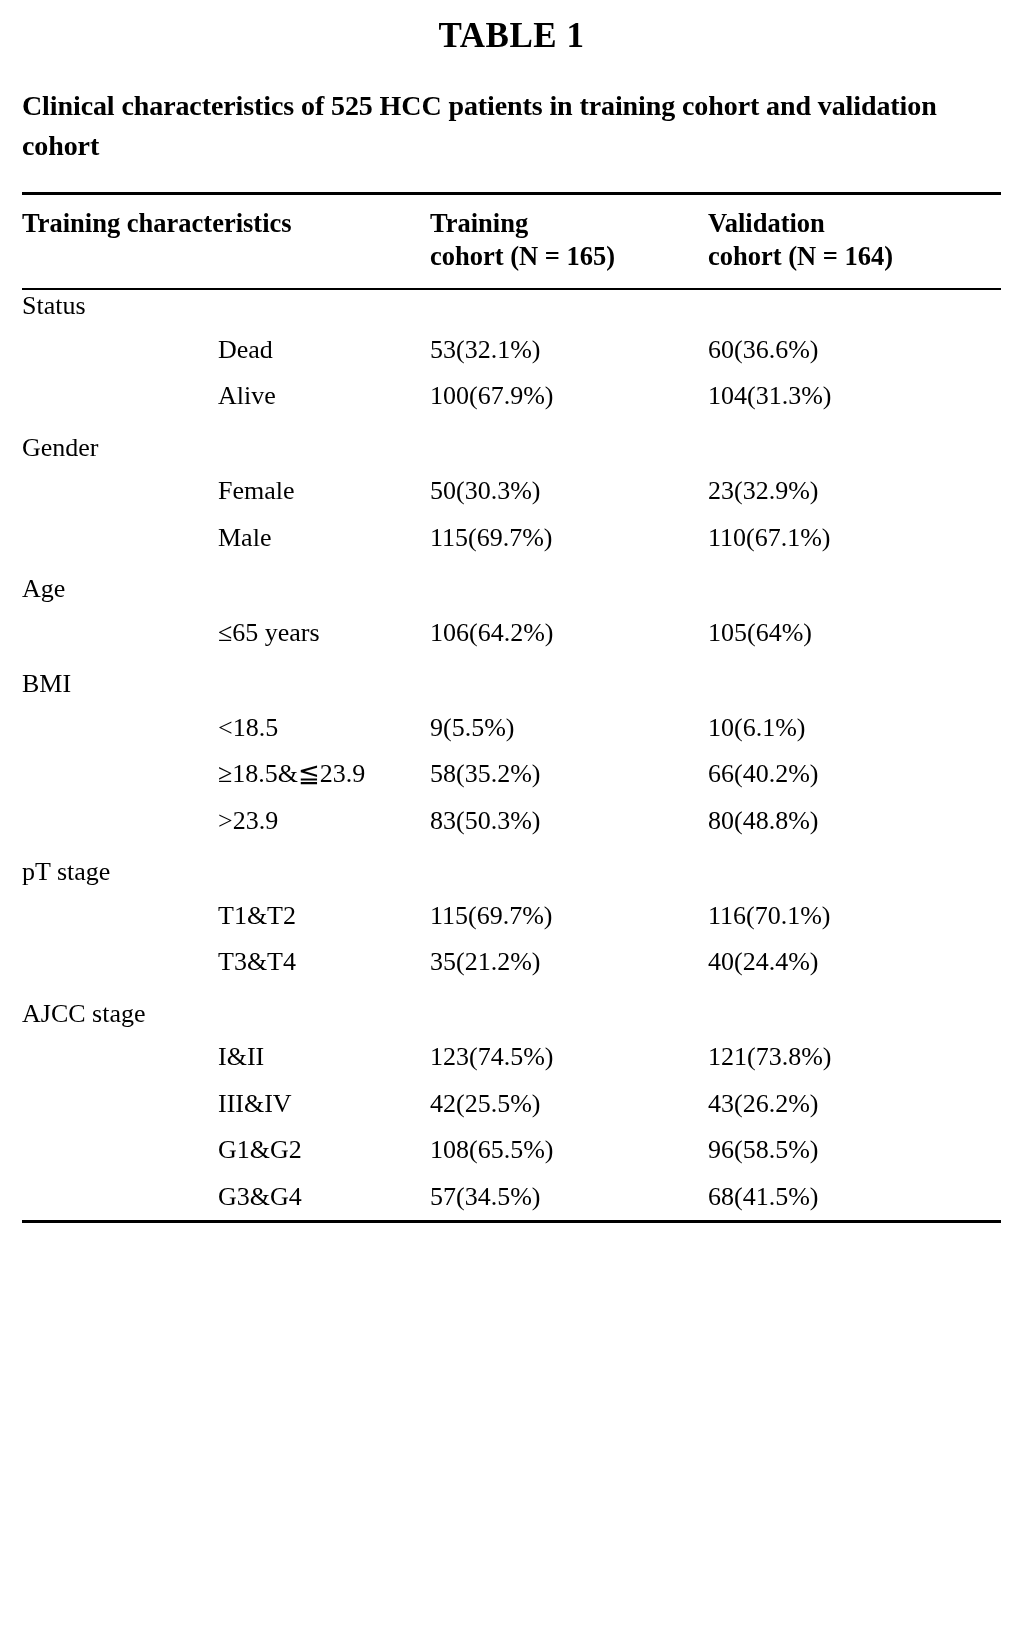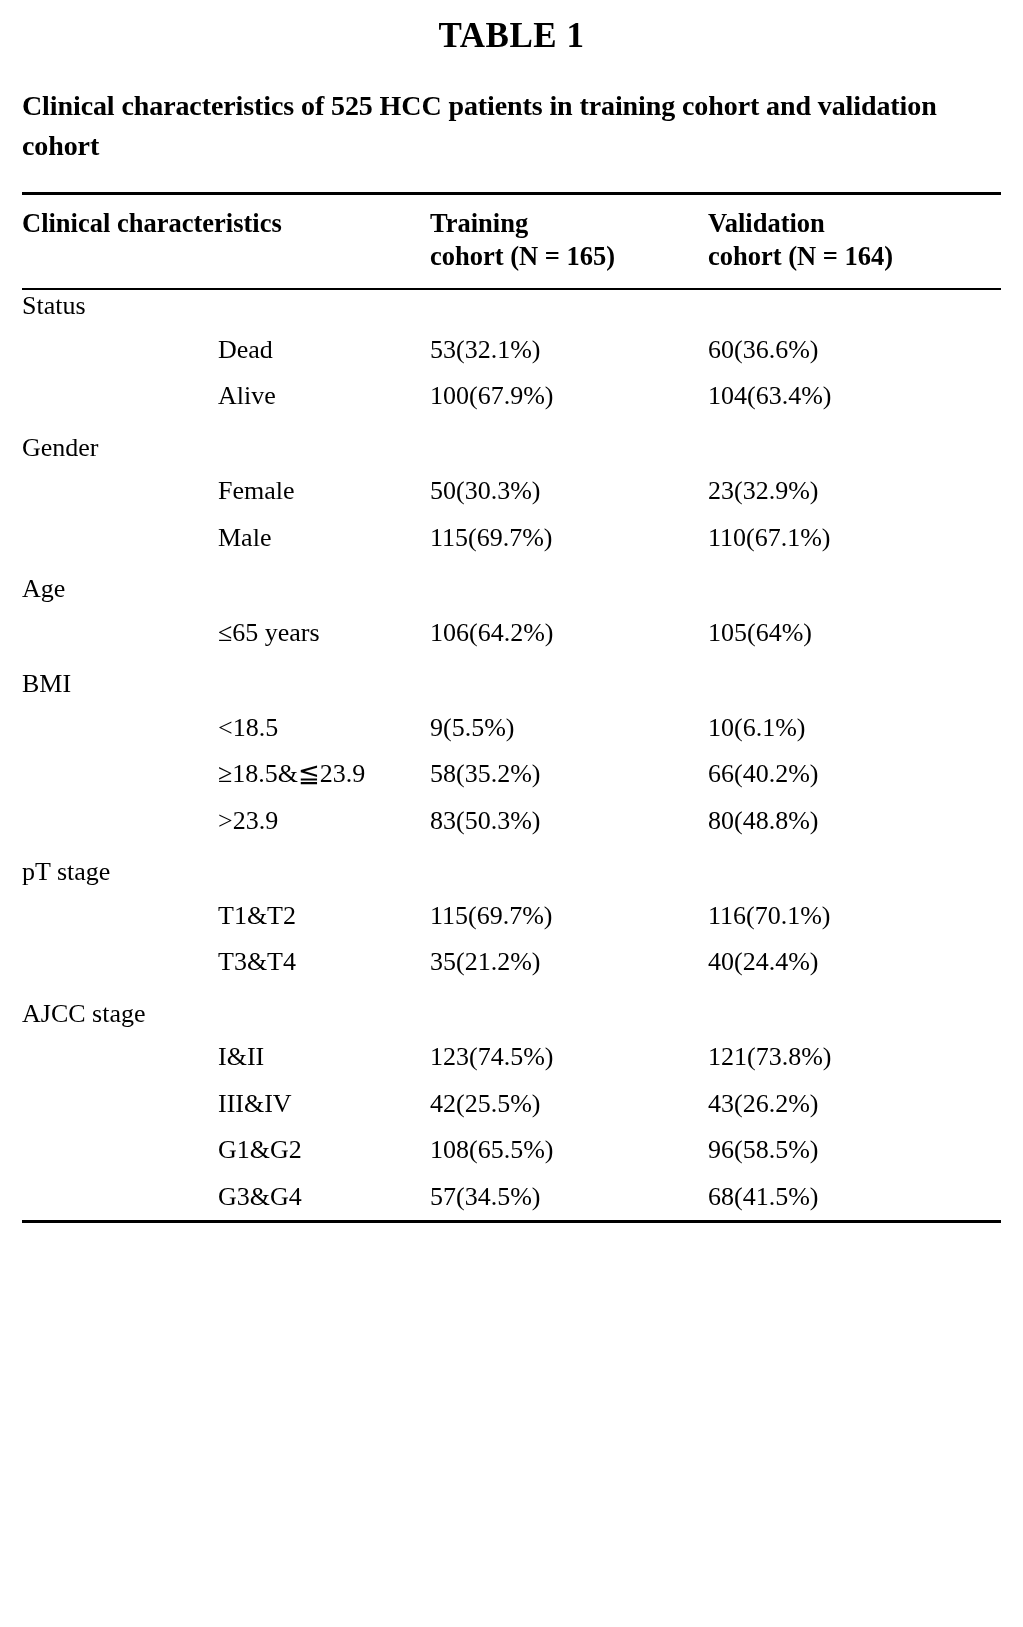--- a/index.html
+++ b/index.html
@@ -83,21 +83,21 @@
 <div class="page">
 
   <div class="table-number">TABLE 1</div>
 
   <div class="table-caption">Clinical characteristics of 525 HCC patients in training cohort and validation cohort</div>
 
   <table class="data">
     <thead>
       <tr class="rule-top rule-mid">
         <th class="h-char" colspan="2">
-          <span>Clinical characteristics</span>
+          <span>Training characteristics</span>
         </th>
         <th class="h-train">
           <span>Training</span><br>
           <span class="nowrap">cohort (N = 165)</span>
         </th>
         <th class="h-valid">
           <span>Validation</span><br>
           <span class="nowrap">cohort (N = 164)</span>
         </th>
       </tr>
@@ -112,21 +112,21 @@
         <tr>
           <td class="c-label"></td>
           <td class="c-sub">Dead</td>
           <td class="c-train">53(32.1%)</td>
           <td class="c-valid">60(36.6%)</td>
         </tr>
         <tr>
           <td class="c-label"></td>
           <td class="c-sub">Alive</td>
           <td class="c-train">100(67.9%)</td>
-          <td class="c-valid">104(63.4%)</td>
+          <td class="c-valid">104(31.3%)</td>
         </tr>
         <tr class="group">
           <td class="c-label">Gender</td>
           <td class="c-sub"></td>
           <td class="c-train"></td>
           <td class="c-valid"></td>
         </tr>
         <tr>
           <td class="c-label"></td>
           <td class="c-sub">Female</td>

